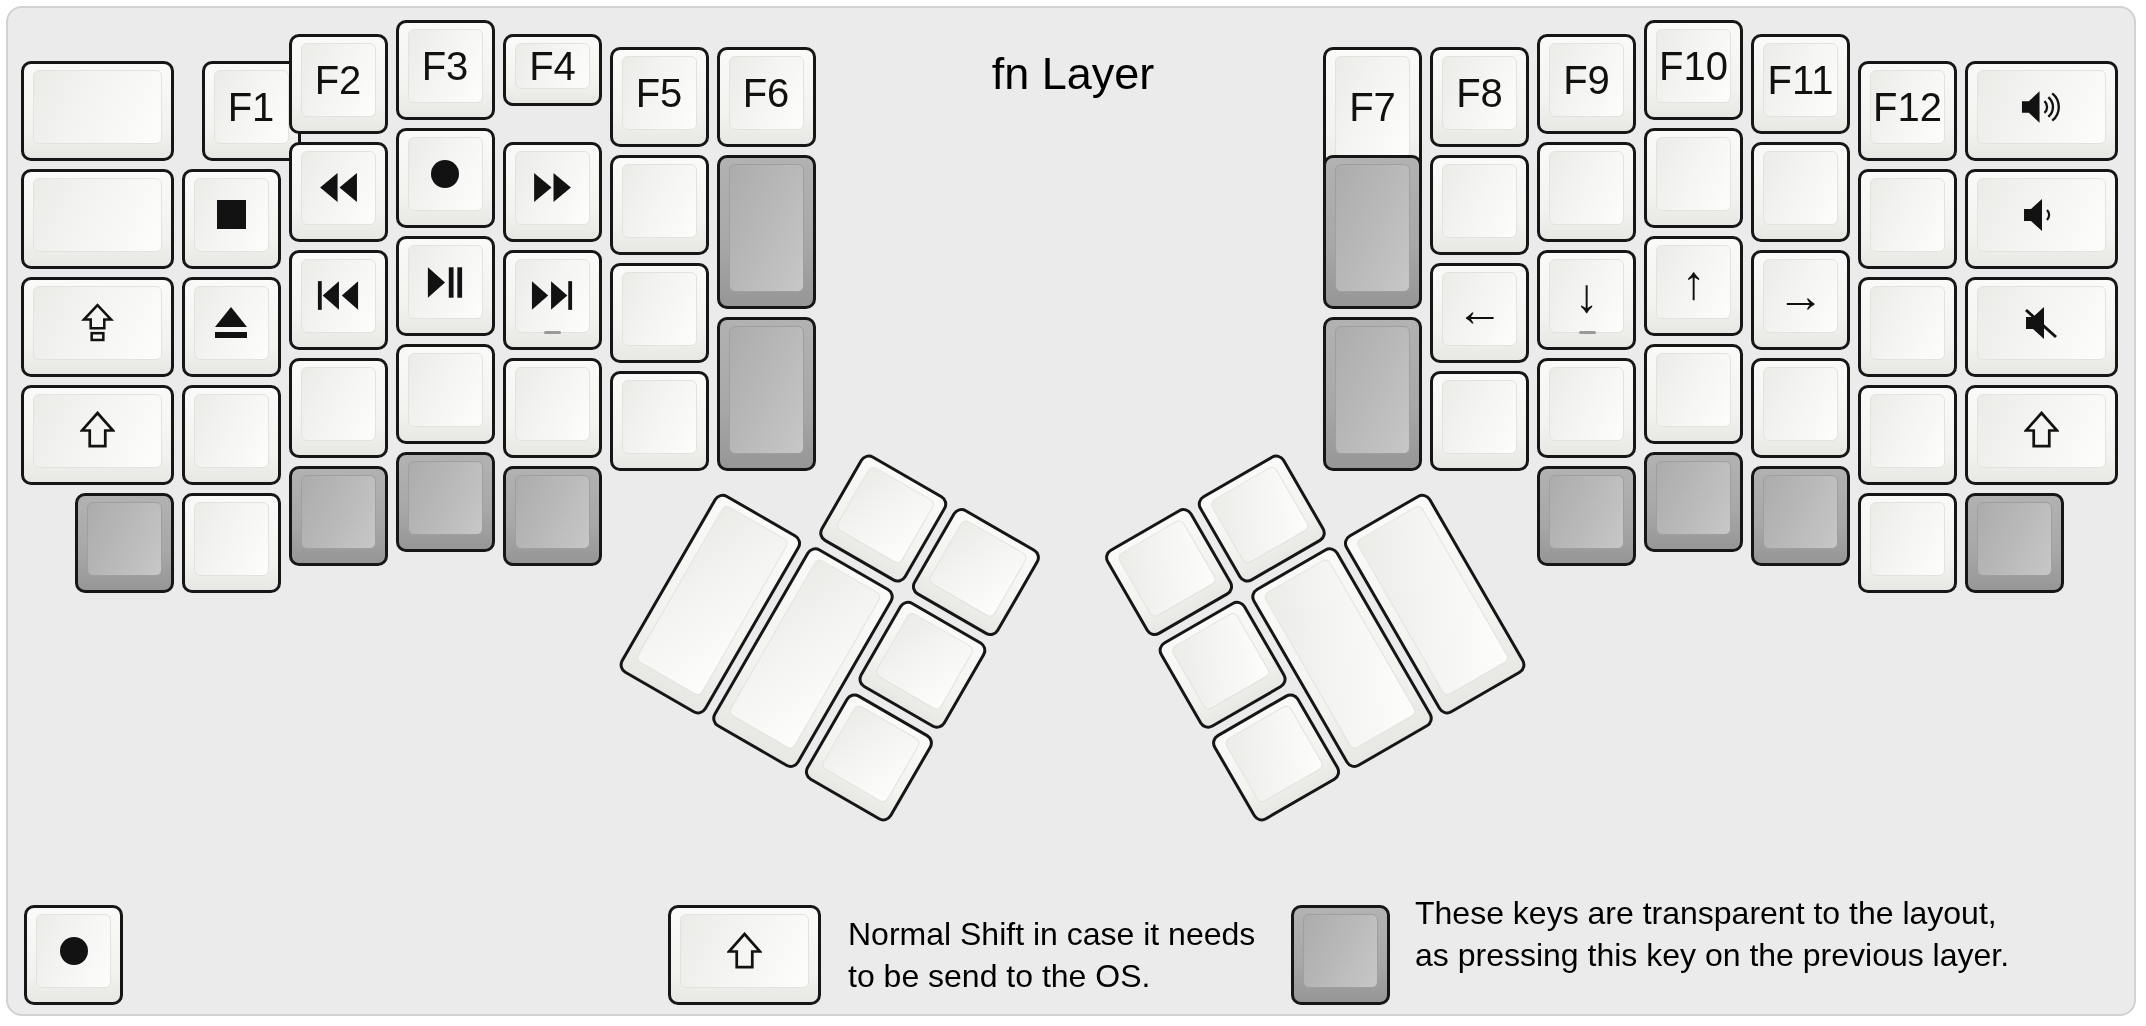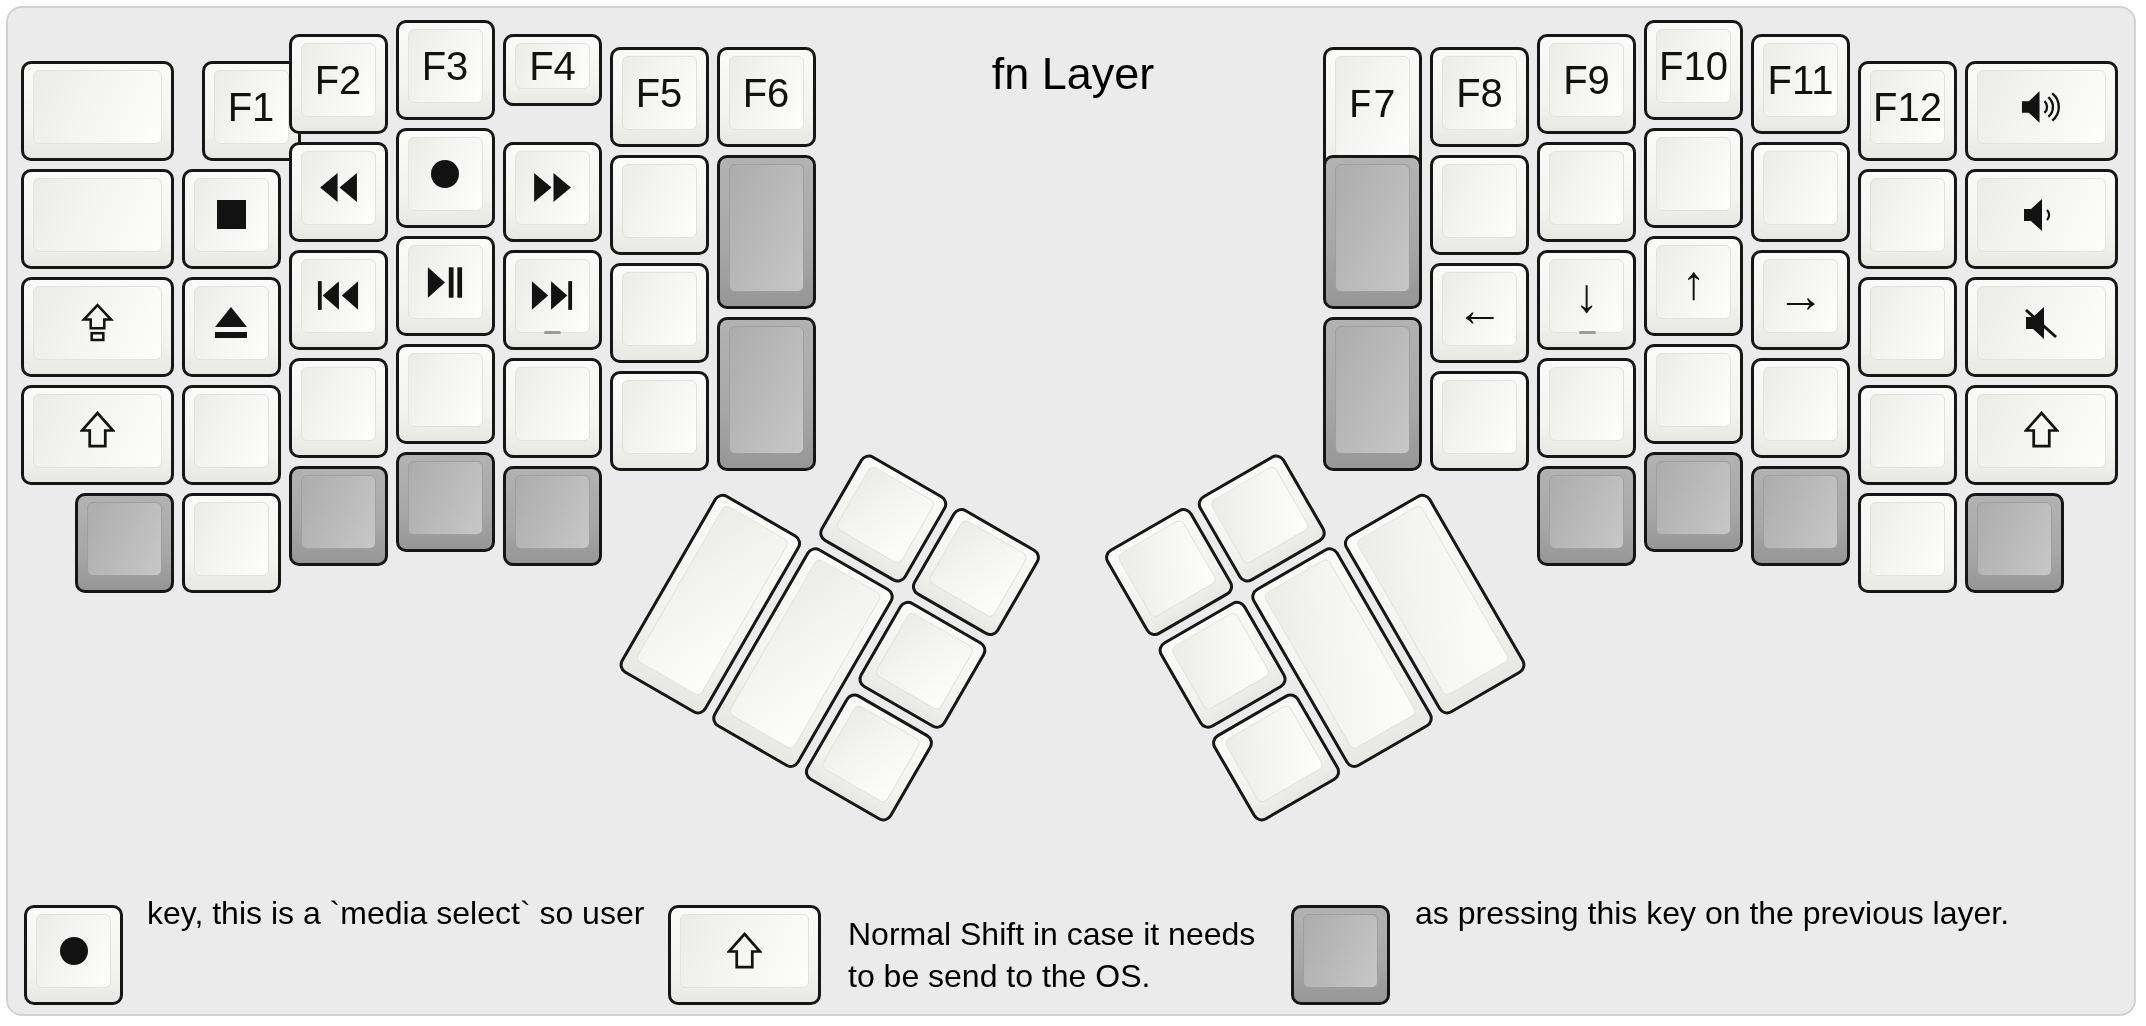--- a/index.html
+++ b/index.html
@@ -205,21 +205,21 @@
         <div class="cap">
           <span class="klabel">F6</span>
         </div>
       </div>
       <div class="key g" style="left: 716.5px; top: 155px; width: 99px; height: 154px;">
         <div class="cap"></div>
       </div>
       <div class="key g" style="left: 716.5px; top: 317px; width: 99px; height: 154px;">
         <div class="cap"></div>
       </div>
-      <div class="key w" style="left: 1323px; top: 47px; width: 99px; height: 128px; font-family: Liberation Mono, monospace;">
+      <div class="key w" style="left: 1323px; top: 47px; width: 99px; height: 128px;">
         <div class="cap">
           <span class="klabel">F7</span>
         </div>
       </div>
       <div class="key g" style="left: 1323px; top: 155px; width: 99px; height: 154px;">
         <div class="cap"></div>
       </div>
       <div class="key g" style="left: 1323px; top: 317px; width: 99px; height: 154px;">
         <div class="cap"></div>
       </div>
@@ -402,29 +402,29 @@
   <div id="legend-layer">
       <div class="key w" style="left: 24px; top: 905px; width: 99px; height: 100px;">
         <div class="cap">
           <span class="icon">
             <svg width="30" height="30" viewBox="0 0 30 30">
               <circle fill="#121212" cx="15" cy="15" r="14"></circle>
             </svg>
           </span>
         </div>
       </div>
-      <div class="legend-text" style="left: 147px; top: 892px;"><div>key, this is a `media select` so user</div></div>
+      <div class="legend-text" style="left: 147px; top: 892px;"></div>
       <div class="key w" style="left: 668px; top: 905px; width: 152.5px; height: 100px;">
         <div class="cap">
           <span class="icon">
             <svg width="35" height="39" viewBox="0 0 36 40">
               <path fill="none" stroke="#121212" stroke-width="2.8" d="M18 2 L34 20 L26 20 L26 36 L10 36 L10 20 L2 20 Z"></path>
             </svg>
           </span>
         </div>
       </div>
       <div class="legend-text" style="left: 848px; top: 913px;"><div>Normal Shift in case it needs</div><div>to be send to the OS.</div></div>
       <div class="key g" style="left: 1291px; top: 905px; width: 99px; height: 100px;">
         <div class="cap"></div>
       </div>
-      <div class="legend-text" style="left: 1415px; top: 892px;"><div>as pressing this key on the previous layer.</div></div>
+      <div class="legend-text" style="left: 1415px; top: 892px;"><div>These keys are transparent to the layout,</div><div>as pressing this key on the previous layer.</div></div>
     </div>
 </div>
 
 </body></html>

